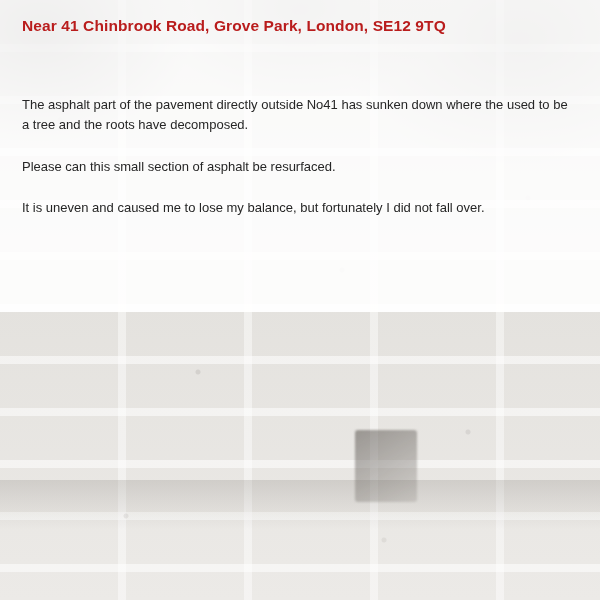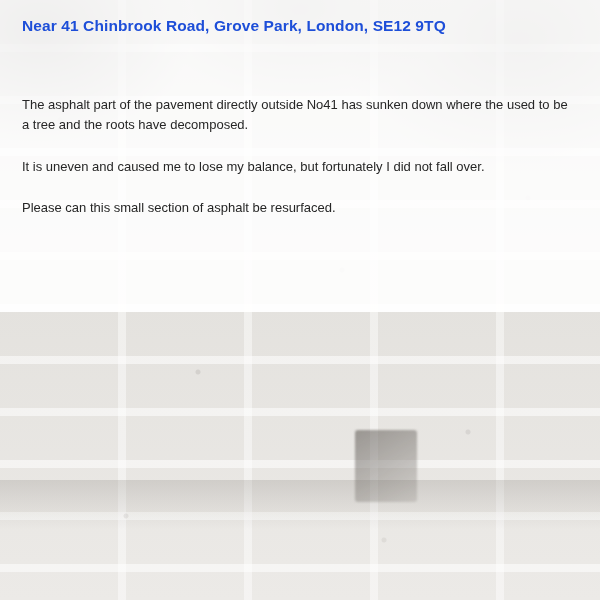--- a/index.html
+++ b/index.html
@@ -92,21 +92,21 @@
     position: absolute;
     left: 0;
     top: 0;
     width: 600px;
     padding: 17px 22px 10px 22px;
     box-sizing: border-box;
   }
   .header-title {
     font-size: 15.5px;
     font-weight: bold;
-    color: #1d4ed8;
+    color: #b91c1c;
     line-height: 1.2;
     letter-spacing: 0.1px;
   }
   .body-text {
     position: absolute;
     left: 22px;
     top: 95px;
     width: 556px;
   }
   .body-text p {
@@ -130,17 +130,17 @@
   <div class="photo-shadow-band"></div>
 
   <div class="text-overlay"></div>
 
   <div class="header-bar">
     <div class="header-title">Near 41 Chinbrook Road, Grove Park, London, SE12 9TQ</div>
   </div>
 
   <div class="body-text">
     <p>The asphalt part of the pavement directly outside No41 has sunken down where the used to be a tree and the roots have decomposed.</p>
+    <p>Please can this small section of asphalt be resurfaced.</p>
     <p>It is uneven and caused me to lose my balance, but fortunately I did not fall over.</p>
-    <p>Please can this small section of asphalt be resurfaced.</p>
   </div>
 
 </div>
 
 </body></html>

